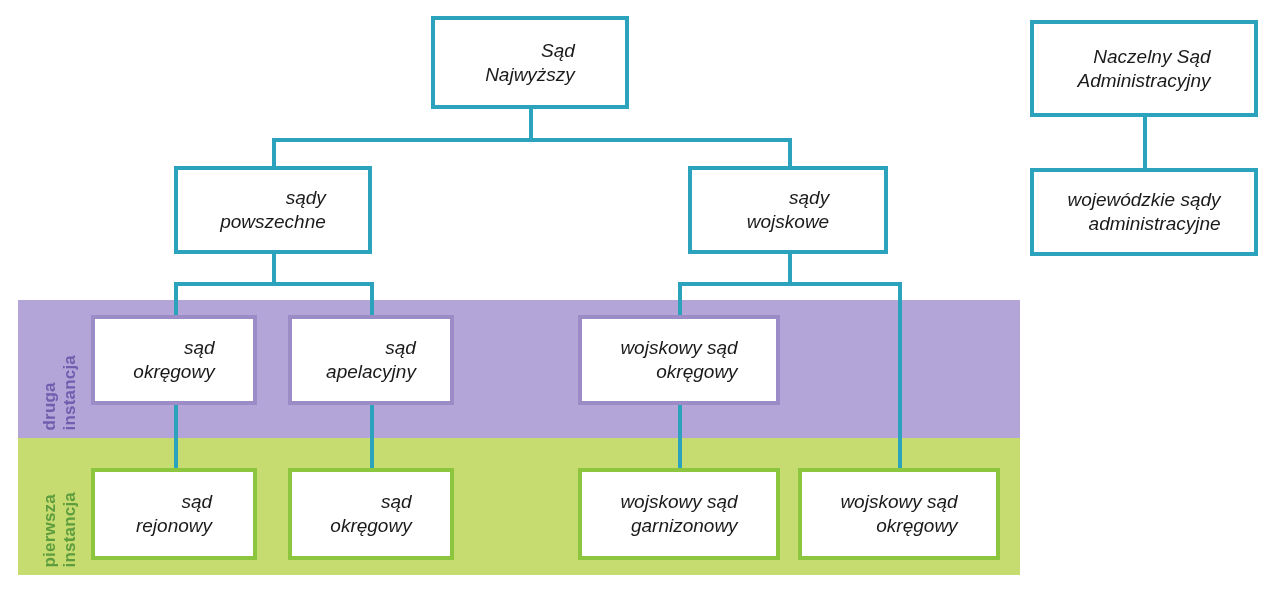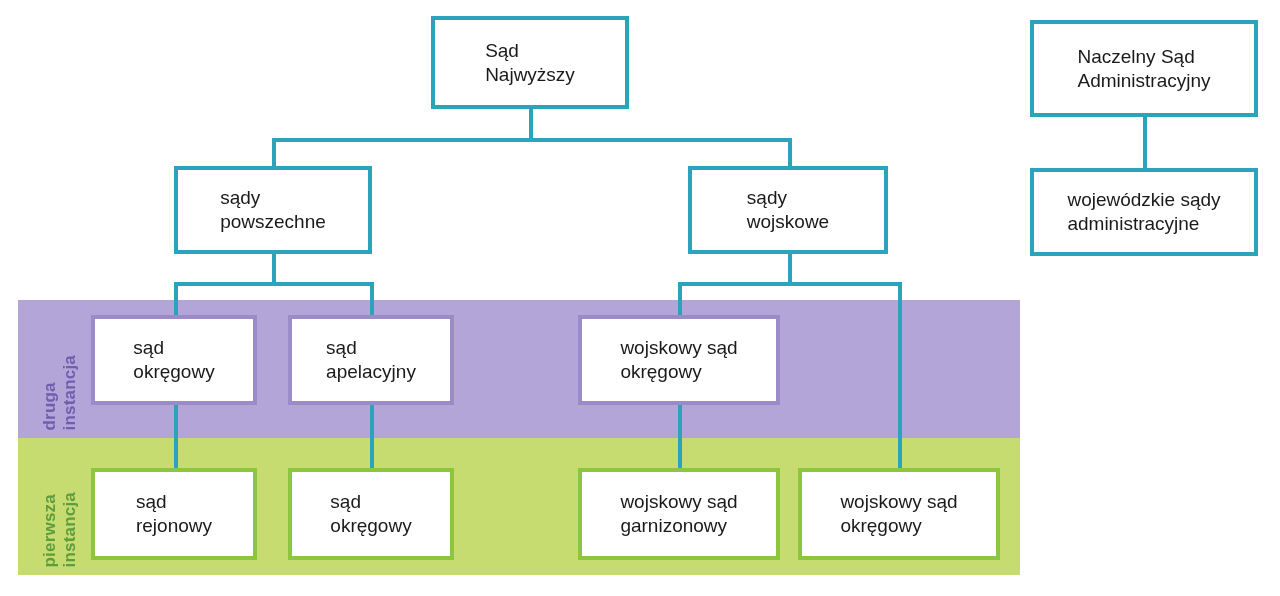--- a/index.html
+++ b/index.html
@@ -66,26 +66,27 @@
   .line-h { height: 4px; }
 
   
   .node {
     position: absolute;
     box-sizing: border-box;
     background: #ffffff;
     display: flex;
     align-items: center;
     justify-content: center;
-    text-align: left;
+    text-align: right;
     color: #1a1a1a;
     font-size: 19px;
     line-height: 1.26;
     white-space: pre-line;
     z-index: 4;
+    font-style: italic;
   }
   .node-teal {
     border: 4px solid #2ca3bd;
   }
   .node-purple {
     border: 4px solid #9b8cc8;
   }
   .node-green {
     border: 4px solid #8cc63f;
   }

